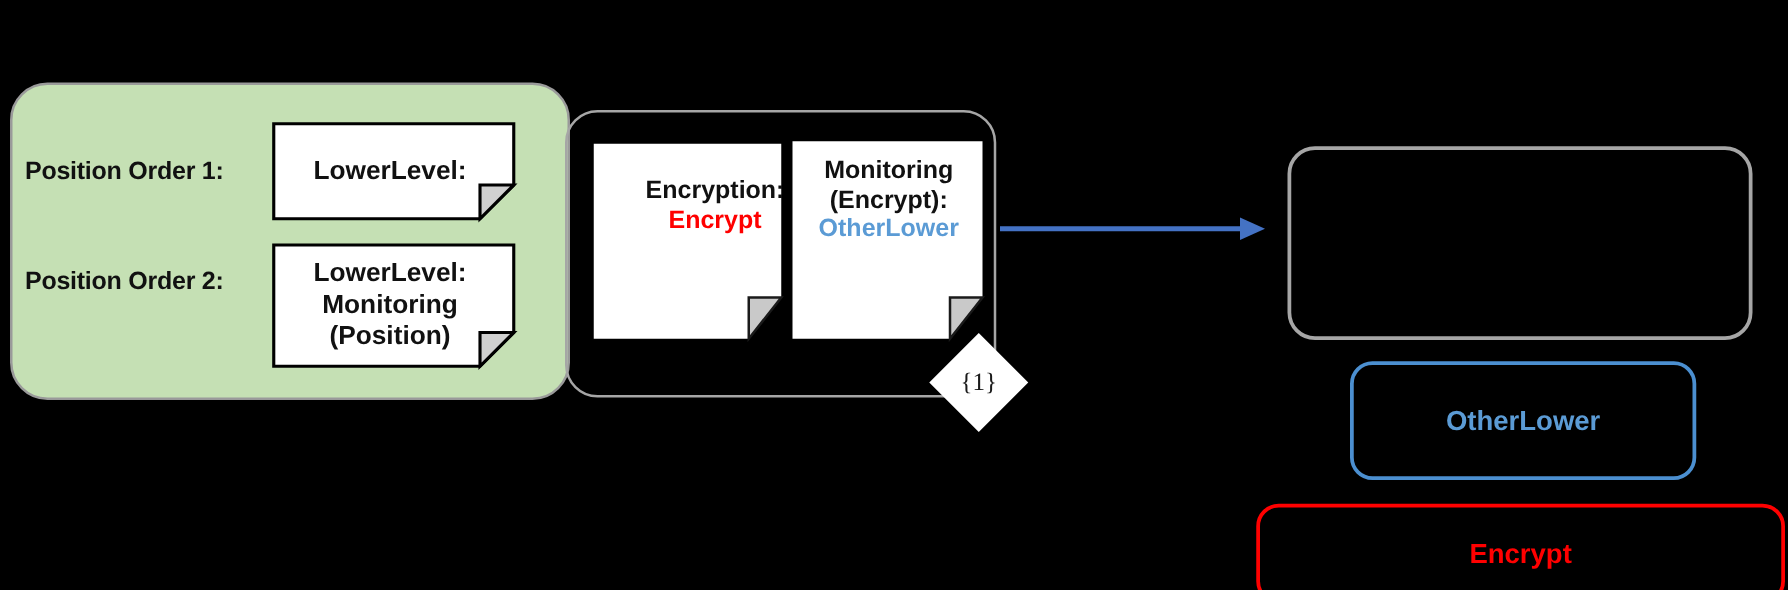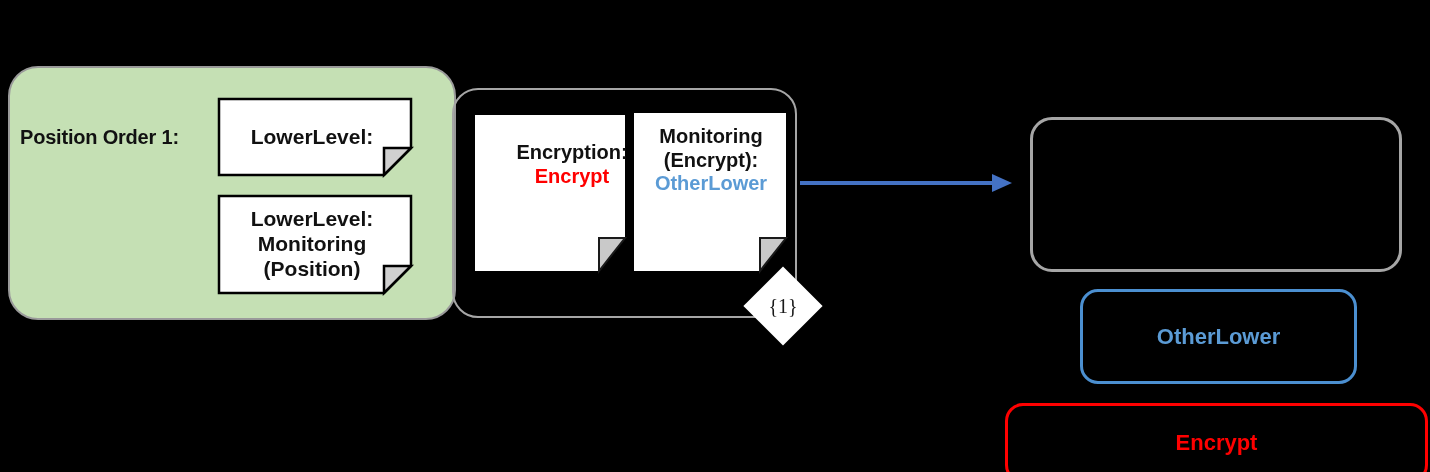--- a/index.html
+++ b/index.html
@@ -153,20 +153,21 @@
 </style>
 </head>
 <body>
 
 <div id="canvas">
 
   <div class="green-panel">
 
     <div class="order-label l1">Position Order 1:</div>
 
+    <div class="order-label l2">Position Order 2:</div>
 
     <div class="note outlined" style="left:208px; top:30px; width:194px; height:78px;">
       <svg viewBox="0 0 194 78" preserveAspectRatio="none">
         <path d="M1,1 L193,1 L193,50 L166,77 L1,77 Z" fill="#FFFFFF" stroke="#000000" stroke-width="2.5"></path>
         <path d="M193,50 L166,50 L166,77 Z" fill="#D0D0D0" stroke="#000000" stroke-width="2.5" stroke-linejoin="miter"></path>
       </svg>
       <div class="note-text" style="padding-right:12px;">
         <span>LowerLevel:</span>
       </div>
     </div>

